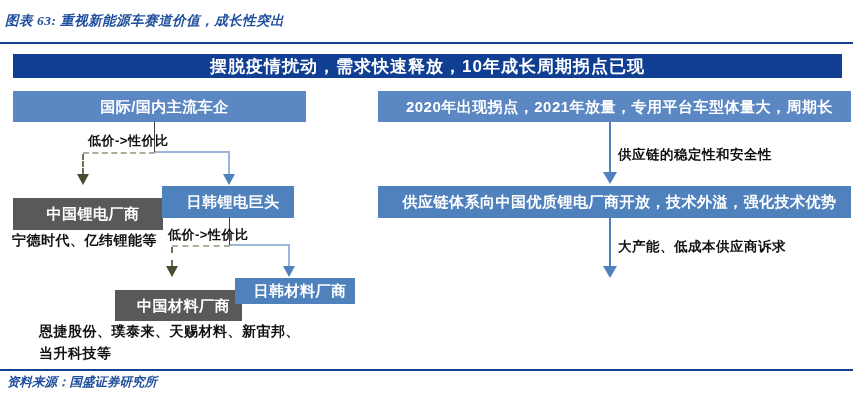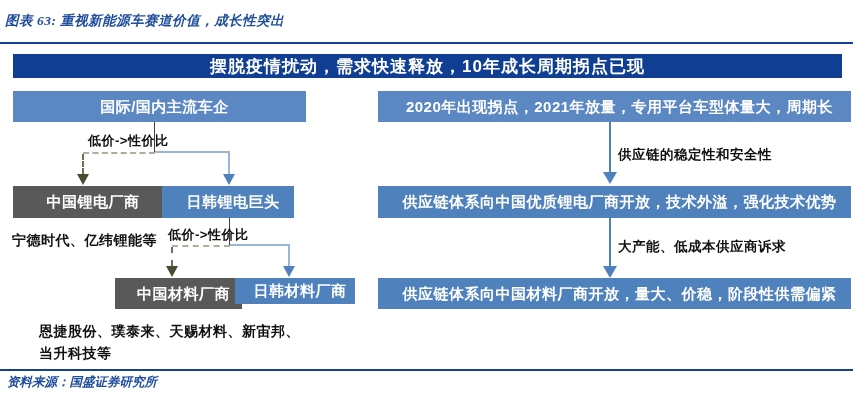--- a/index.html
+++ b/index.html
@@ -18,21 +18,21 @@
     position:absolute;left:13px;top:54px;width:829px;height:24px;background:#0f3e92;
     display:flex;align-items:center;justify-content:center;
     color:#ffffff;font-weight:bold;font-size:17px;letter-spacing:1px;
   }
   .box{
     position:absolute;display:flex;align-items:center;justify-content:center;
     color:#ffffff;font-weight:bold;font-size:15px;letter-spacing:.5px;text-align:center;line-height:1.15;padding-left:10px;
   }
   .blue{background:#4f81bd;}
   .blue-light{background:#5b87c3;}
-  .gray{background:#595959;}
+  .gray{background:#595959;margin-top:12px;}
 
   .b-l1{left:13px;top:91px;width:283px;height:31px;}
   .b-r1{left:378px;top:91px;width:463px;height:31px;font-size:15px;}
   .b-l2g{left:13px;top:186px;width:140px;height:32px;}
   .b-l2b{left:162px;top:186px;width:122px;height:32px;}
   .b-r2{left:378px;top:186px;width:463px;height:32px;}
   .b-l3g{left:115px;top:278px;width:117px;height:31px;}
   .b-l3b{left:235px;top:278px;width:110px;height:26px;}
   .b-r3{left:378px;top:278px;width:463px;height:31px;}
 
@@ -117,21 +117,20 @@
   <div class="blue-h c2-blue-h"></div>
   <div class="blue-v c2-blue-v"></div>
   <div class="arrow-down arrow-blue c2-blue-arrow"></div>
 
   <div class="rline rb-line"></div>
   <div class="arrow-down arrow-blue rb-arrow"></div>
   <div class="edge-label lab-rb">大产能、低成本供应商诉求</div>
 
   <div class="box gray b-l3g">中国材料厂商</div>
   <div class="box blue b-l3b">日韩材料厂商</div>
-  <div class="box blue b-r3">供应链体系向中国材料厂商开放，量大、价稳，阶段性供需偏紧</div>
 
   <div class="note note-materials">
     <div>恩捷股份、璞泰来、天赐材料、新宙邦、</div>
     <div>当升科技等</div>
   </div>
 
   <div class="rule rule-bottom"></div>
   <div class="source serif-it">资料来源：国盛证券研究所</div>
 
 </div>

